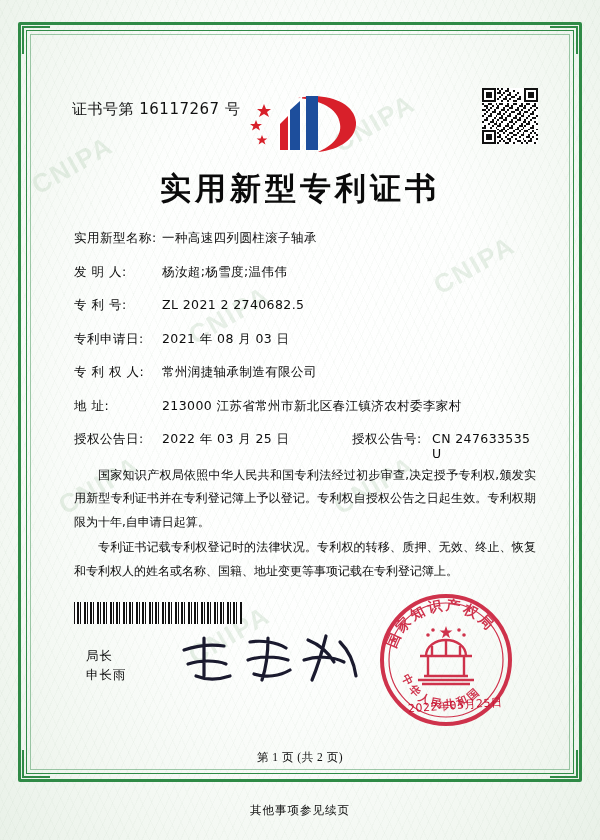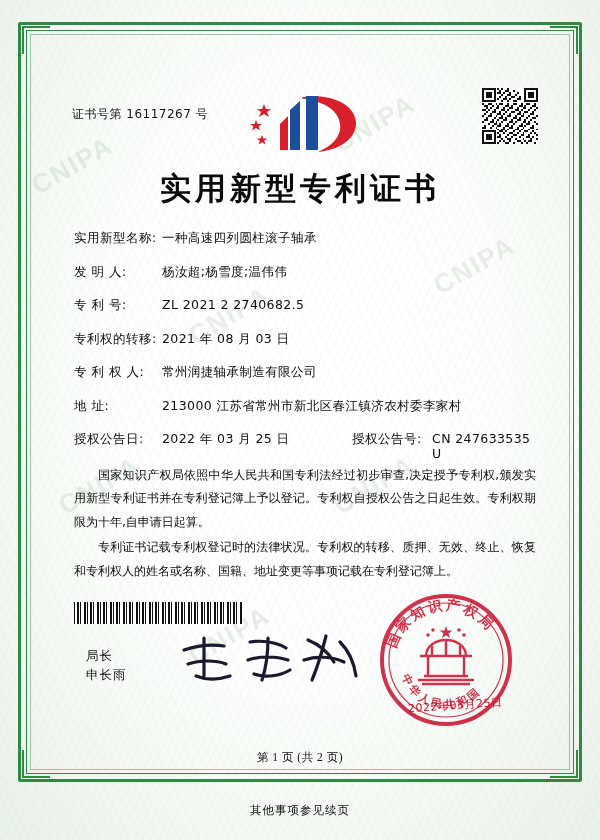--- a/index.html
+++ b/index.html
@@ -84,22 +84,22 @@
 
   .content {
     position: absolute;
     left: 46px; top: 50px; right: 46px; bottom: 80px;
   }
 
   
   .cert-no {
     position: absolute;
     left: 26px;
-    top: 56px;
-    font-size: 12px;
+    top: 50px;
+    font-size: 15px;
     color: #111;
     letter-spacing: 0.5px;
     font-family: "DejaVu Sans", sans-serif;
   }
 
   .qr {
     position: absolute;
     right: 16px;
     top: 38px;
     width: 56px;
@@ -513,21 +513,21 @@
       </div>
       <div class="field-row">
         <span class="field-label">发 明 人:</span>
         <span class="field-value">杨汝超;杨雪度;温伟伟</span>
       </div>
       <div class="field-row">
         <span class="field-label">专 利 号:</span>
         <span class="field-value">ZL 2021 2 2740682.5</span>
       </div>
       <div class="field-row">
-        <span class="field-label">专利权的转移:</span>
+        <span class="field-label">专利申请日:</span>
         <span class="field-value">2021 年 08 月 03 日</span>
       </div>
       <div class="field-row">
         <span class="field-label">专 利 权 人:</span>
         <span class="field-value">常州润捷轴承制造有限公司</span>
       </div>
       <div class="field-row">
         <span class="field-label">地 址:</span>
         <span class="field-value">213000 江苏省常州市新北区春江镇济农村委李家村</span>
       </div>

